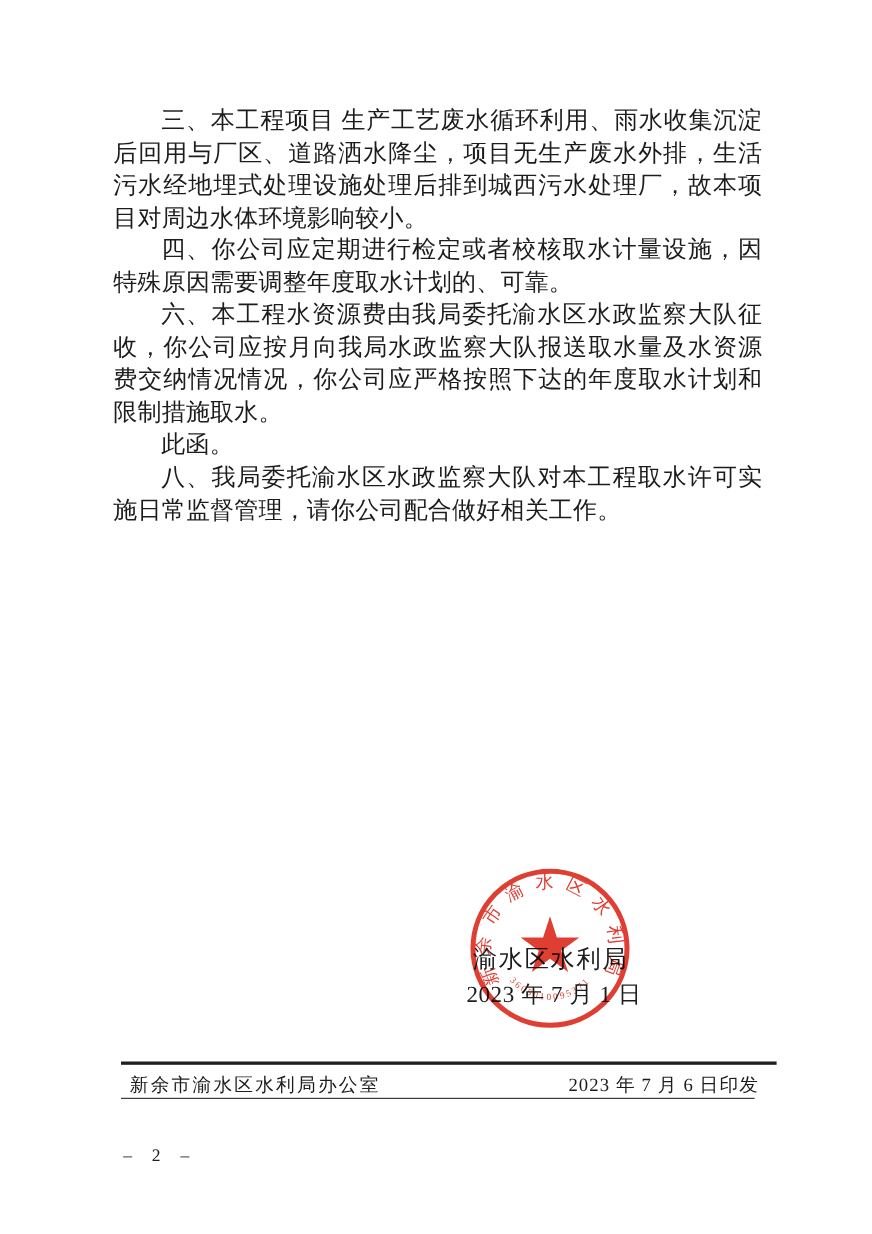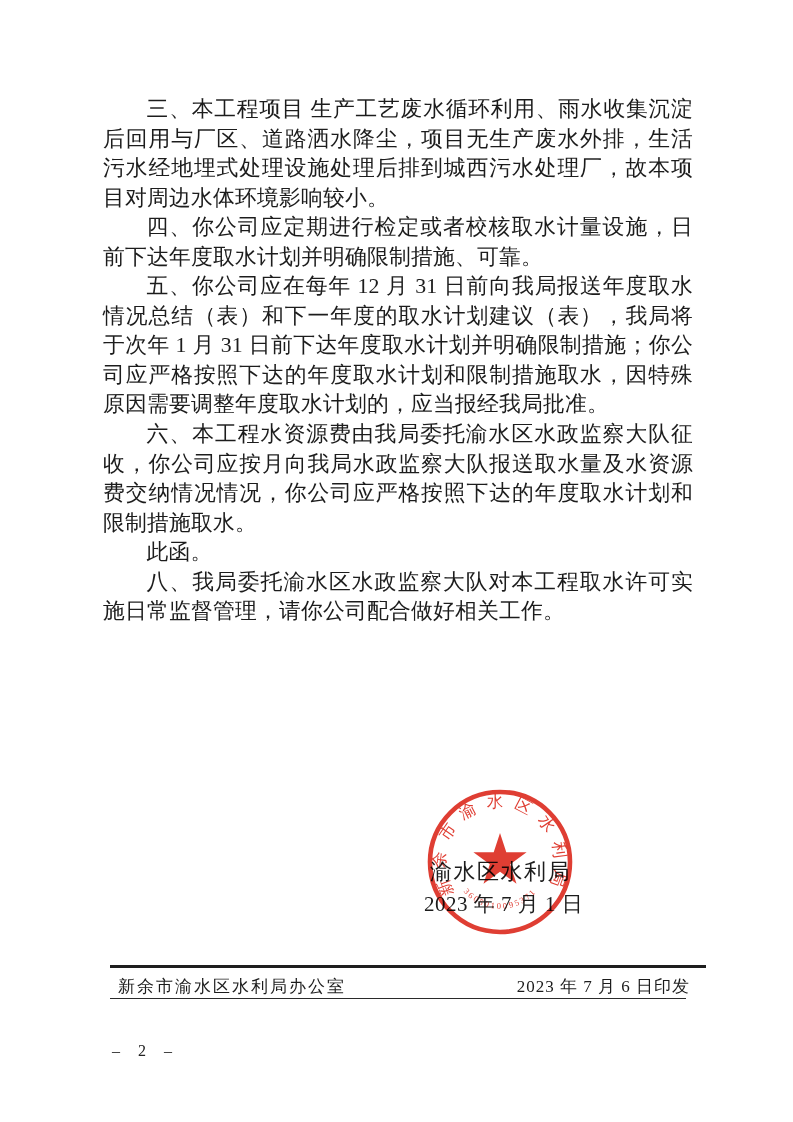--- a/index.html
+++ b/index.html
@@ -93,22 +93,21 @@
     color: #222;
   }
 </style>
 </head>
 <body>
 
 <div class="page">
 
   <div class="body-text">
     <p>三、本工程项目 生产工艺废水循环利用、雨水收集沉淀后回用与厂区、道路洒水降尘，项目无生产废水外排，生活污水经地埋式处理设施处理后排到城西污水处理厂，故本项目对周边水体环境影响较小。</p>
-    <p>四、你公司应定期进行检定或者校核取水计量设施，日前下达年度取水计划并明确限制措施、可靠。</p>
-    <p>五、你公司应在每年 12 月 31 日前向我局报送年度取水情况总结（表）和下一年度的取水计划建议（表），我局将于次年 1 月 31 日前下达年度取水计划并明确限制措施；你公司应严格按照下达的年度取水计划和限制措施取水，因特殊原因需要调整年度取水计划的，应当报经我局批准。</p>
+    <p>四、你公司应定期进行检定或者校核取水计量设施，因特殊原因需要调整年度取水计划的、可靠。</p>
     <p>六、本工程水资源费由我局委托渝水区水政监察大队征收，你公司应按月向我局水政监察大队报送取水量及水资源费交纳情况情况，你公司应严格按照下达的年度取水计划和限制措施取水。</p>
     <p>此函。</p>
     <p>八、我局委托渝水区水政监察大队对本工程取水许可实施日常监督管理，请你公司配合做好相关工作。</p>
   </div>
 
   <div class="signature-org">渝水区水利局</div>
   <div class="signature-date">2023 年 7 月 1 日</div>
 
   <svg class="seal" viewBox="0 0 152 152" xmlns="http://www.w3.org/2000/svg">
     <defs>

